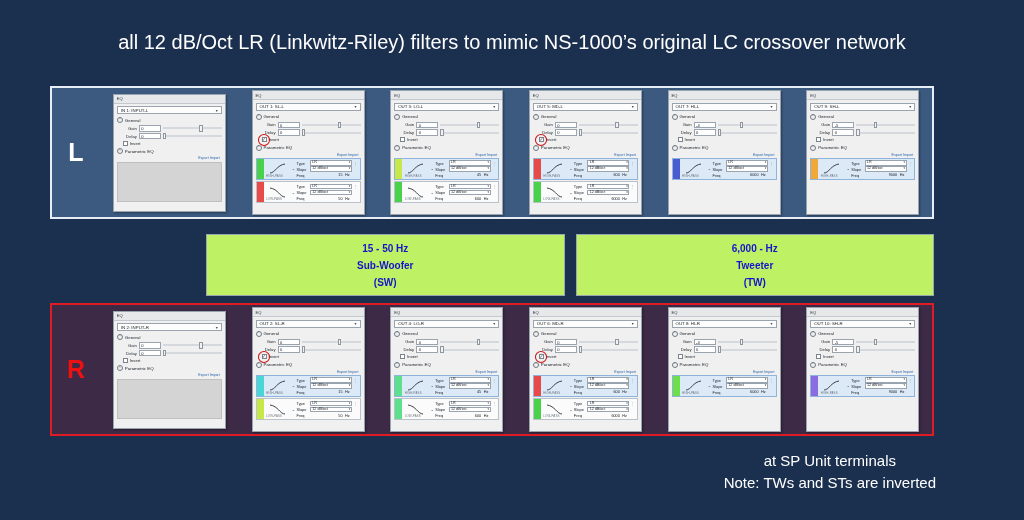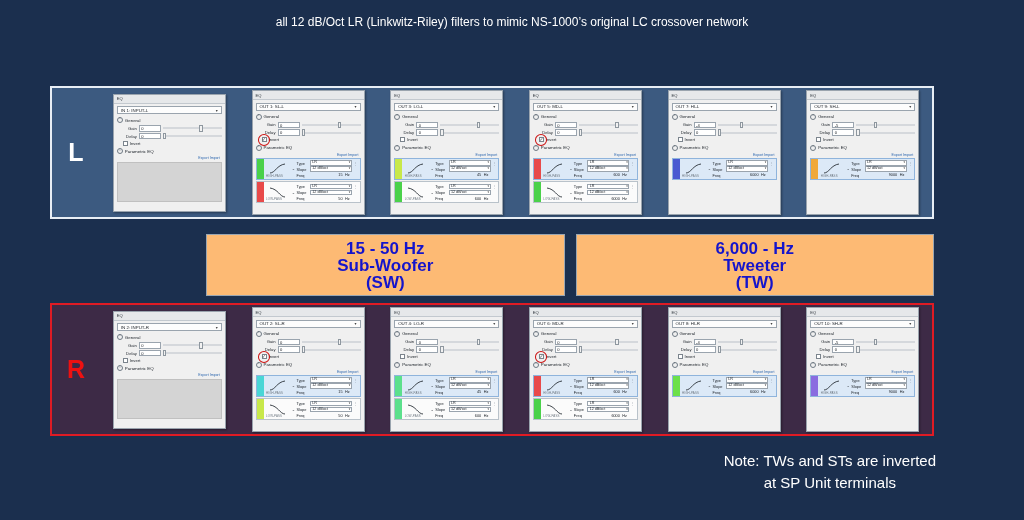--- a/index.html
+++ b/index.html
@@ -10,21 +10,21 @@
     position:relative; overflow:hidden;
   }
 
   
   #header{ width:100%; text-align:center; padding-top:9px; }
   #title{
     color:#ffffff; font-size:25px; font-weight:bold; letter-spacing:.2px;
     line-height:30px;
   }
   #subtitle{
-    color:#ffffff; font-size:12px; line-height:26px; font-weight:normal;
+    color:#ffffff; font-size:20px; line-height:26px; font-weight:normal;margin-top:20px;
   }
 
   
   .chan-row{
     position:absolute; left:50px; width:884px; height:133px;
     display:flex; align-items:center;
   }
   #row-L{ top:86px;  background:#3c5a80; border:2px solid #e8eef5; }
   #row-R{ top:303px; background:#3d2a46; border:2px solid #e01b24; }
   .chan-label{
@@ -126,23 +126,23 @@
   .fdots{ width:4px;flex:0 0 4px;display:flex;align-items:center;justify-content:center;font-size:4px;color:#6d7780; }
 
   .eq-blank{ margin:1.5px 3px 3px 3px; background:#d4d4d4; border:1px solid #c0c0c0; }
 
   
   #bands{
     position:absolute; left:206px; top:234px; width:728px; height:62px;
     display:flex; gap:11px;
   }
   .band{
-    flex:1; background:#fdba74; border:1px solid #9aa6b2;
+    flex:1; background:#bef264; border:1px solid #9aa6b2;
     display:flex;flex-direction:column;align-items:center;justify-content:center;
-    color:#1414cc; font-weight:bold; font-size:17px; line-height:17px;
+    color:#1414cc; font-weight:bold; font-size:10px; line-height:17px;
     text-align:center;
   }
 
   #note{
     position:absolute; right:88px; top:450px; text-align:center;
     color:#ffffff; font-size:15px; line-height:22px;
   }
 </style>
 </head>
 <body>
@@ -1126,15 +1126,15 @@
       <span>(SW)</span>
     </div>
     <div class="band">
       <span>6,000 -   Hz</span>
       <span>Tweeter</span>
       <span>(TW)</span>
     </div>
   </div>
 
 <div id="note">
+  <div>at SP Unit terminals</div>
   <div>Note: TWs and STs are inverted</div>
-  <div>at SP Unit terminals</div>
 </div>
 
 </body></html>

